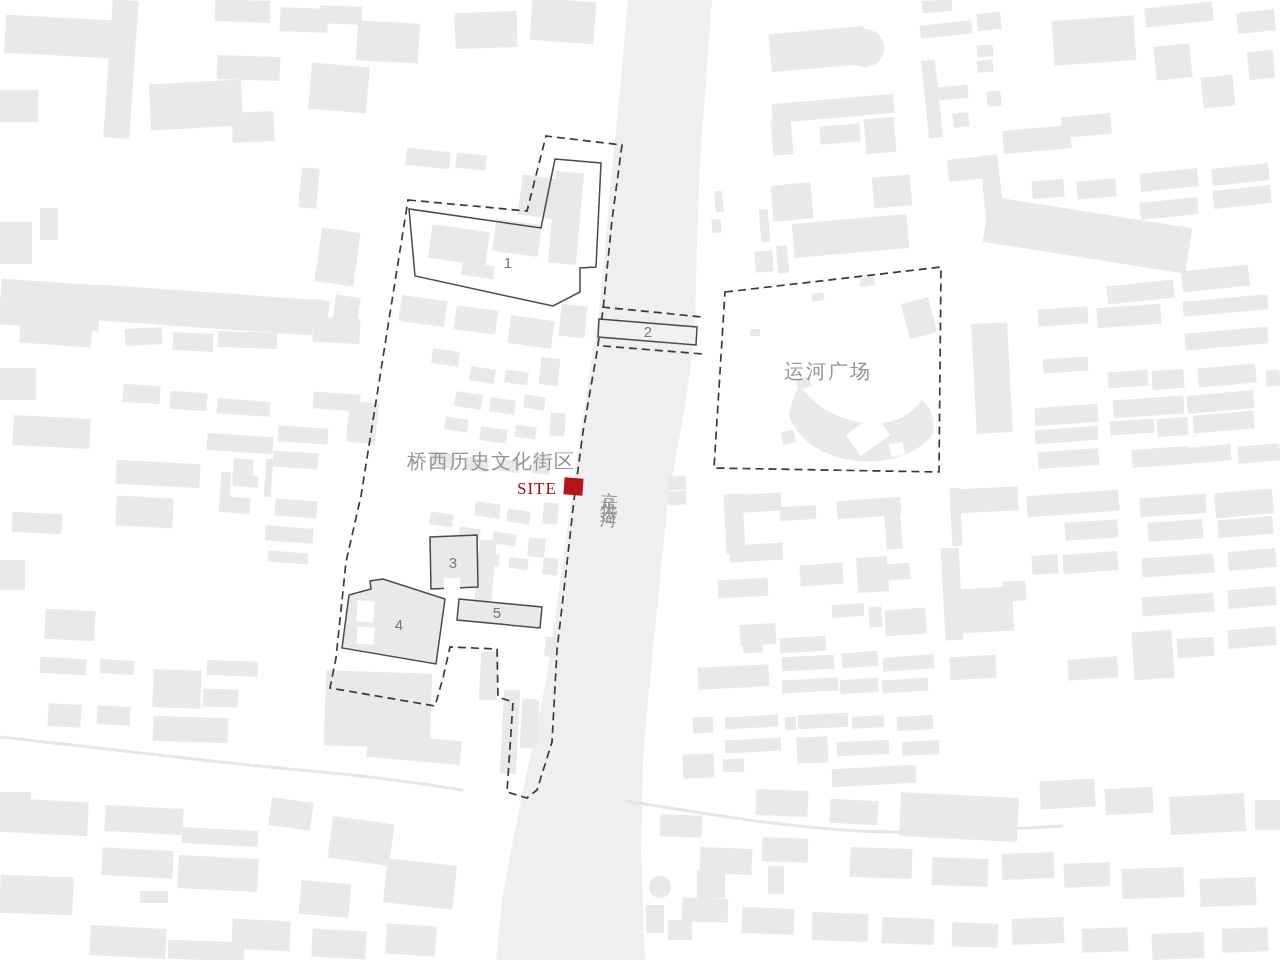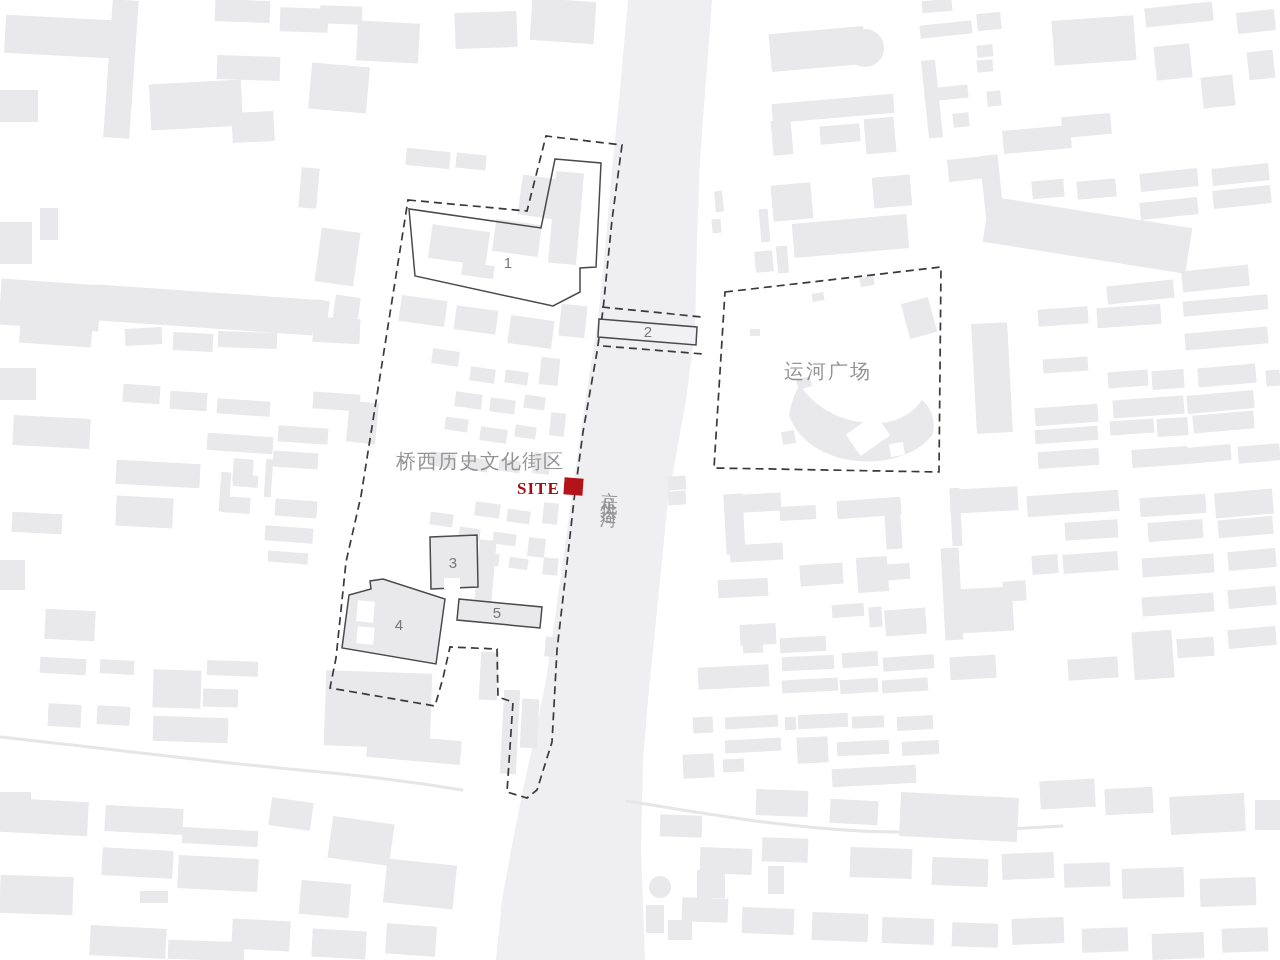--- a/index.html
+++ b/index.html
@@ -20,21 +20,21 @@
   .bridge{fill:#f1f1f3;stroke:var(--outline-stroke);stroke-width:1.5;}
   .patch{fill:#ffffff;}
   .label{position:absolute;color:var(--label-gray);font-size:20px;letter-spacing:1px;
          white-space:nowrap;line-height:1;}
   .label.plaza{letter-spacing:2px;}
   .label.vertical{writing-mode:vertical-rl;text-orientation:upright;letter-spacing:5px;
                   font-size:17px;transform:rotate(3deg);transform-origin:top center;}
   .num{position:absolute;color:var(--number-gray);font-size:15px;
        font-family:"Liberation Sans",sans-serif;transform:translate(-50%,-50%);line-height:1;}
   .site-label{position:absolute;color:var(--site-red);font-family:"Liberation Serif",serif;
-              font-weight:bold;font-size:17px;letter-spacing:1px;line-height:1;}
+              font-weight:normal;font-size:17px;letter-spacing:1px;line-height:1;}
   .site-marker{position:absolute;background:var(--site-marker-red);width:19px;height:17px;
                transform:rotate(4deg);}
 </style>
 </head>
 <body>
 
 <div class="stage">
   <svg width="1280" height="960" viewBox="0 0 1280 960">
 
     <path class="canal" d="M628,0 L712,0 L706,80 L700,160 L697,240 L695,330 L686,400 L668,500 L658,600 L648,700 L643,760 L641,850 L645,960
@@ -346,21 +346,21 @@
 
     <g id="white-patches">
         <rect x="357" y="601" width="17" height="21" class="patch" transform="rotate(5 365.5 611.5)"></rect>
         <rect x="357" y="627" width="17" height="17" class="patch" transform="rotate(5 365.5 635.5)"></rect>
         <rect x="444" y="578" width="16" height="11" class="patch"></rect>
         <rect x="850" y="422" width="36" height="26" class="patch" transform="rotate(-35 868 435)"></rect>
         <rect x="890" y="443" width="14" height="13" class="patch" transform="rotate(-10 897 449.5)"></rect>
       </g>
   </svg>
 
-  <div class="label" style="left:396px;top:451px;text-align:right;">桥西历史文化街区</div>
+  <div class="label" style="left:407px;top:451px;text-align:right;">桥西历史文化街区</div>
 
   <div class="site-label" style="left:517px;top:480px;">SITE</div>
   <div class="site-marker" style="left:564px;top:478px;"></div>
 
   <div class="label vertical" style="left:602px;top:478px;">京杭大运河</div>
 
   <div class="label plaza" style="left:784px;top:361px;">运河广场</div>
 
   <div class="num" style="left:508px;top:262px;">1</div>
   <div class="num" style="left:648px;top:331px;">2</div>

